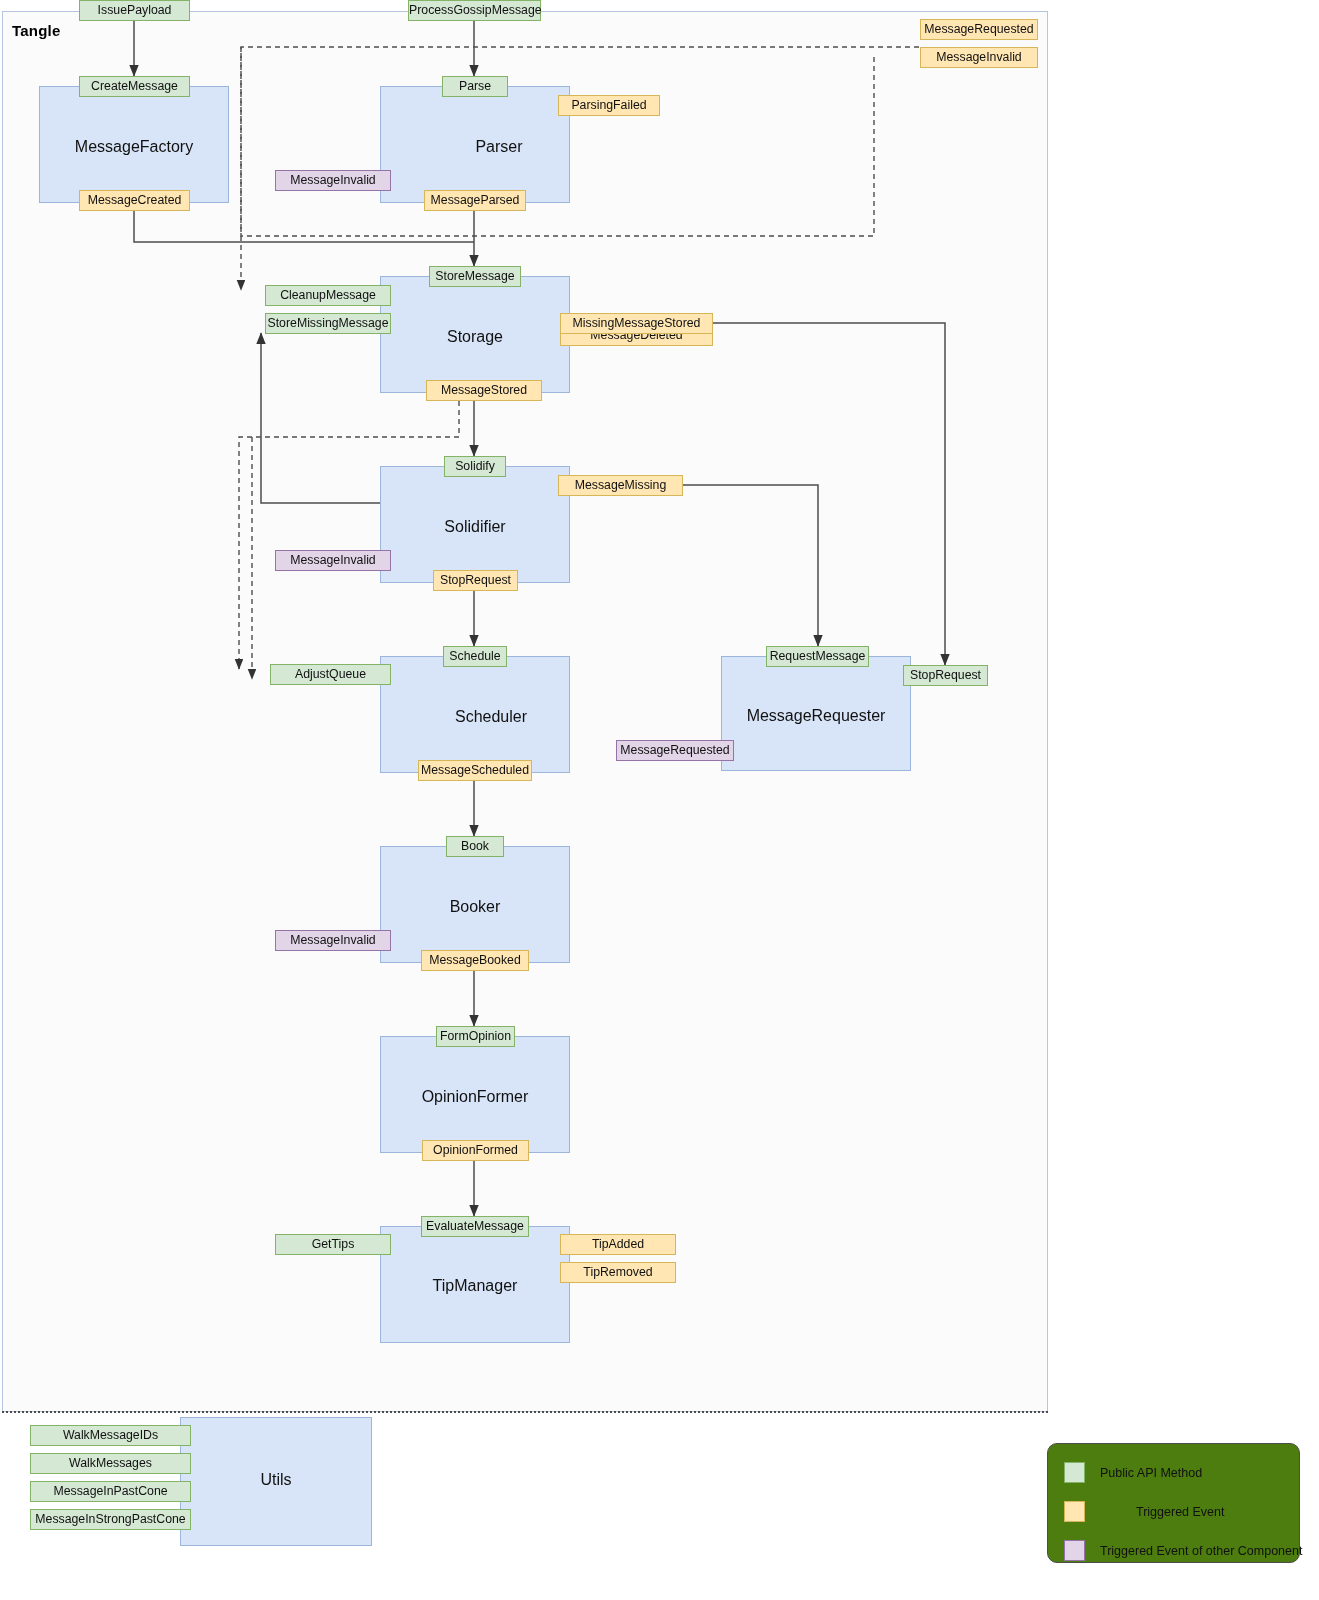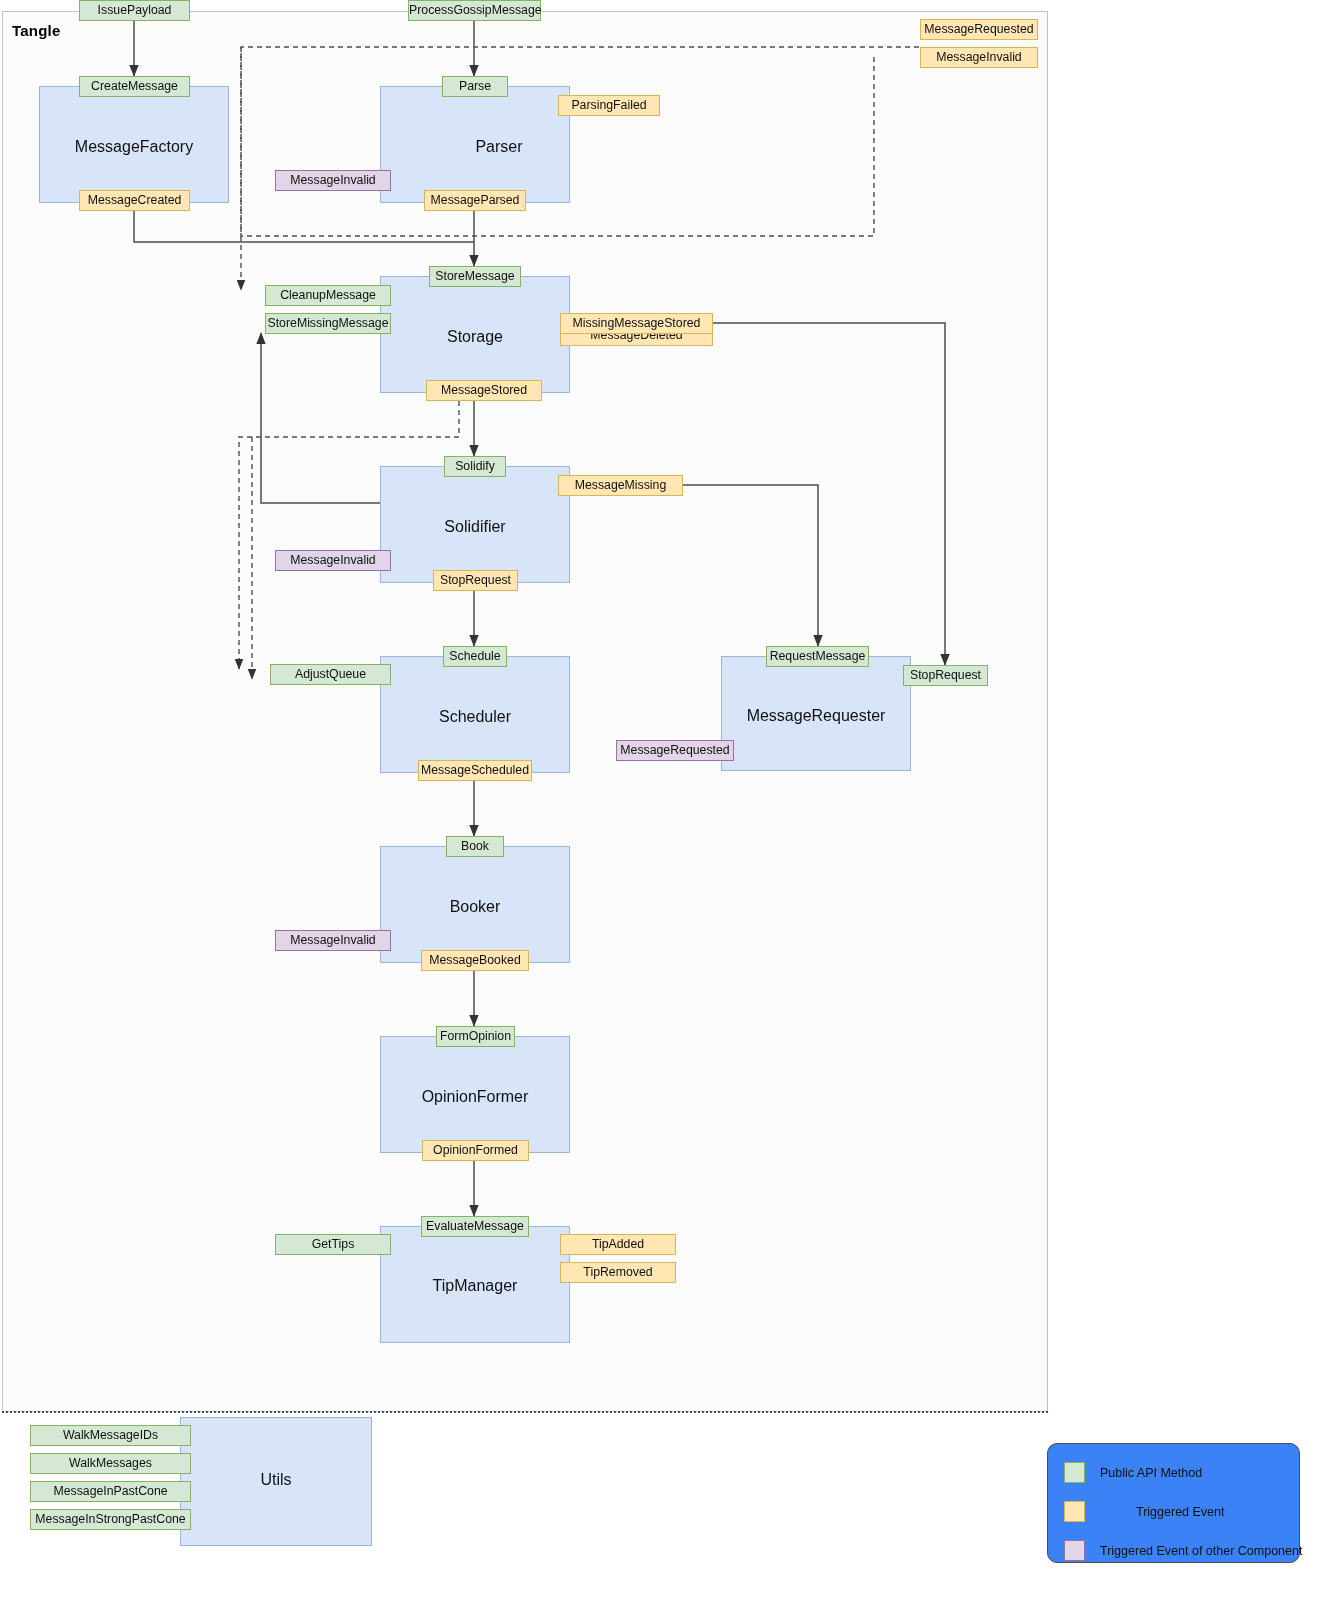--- a/index.html
+++ b/index.html
@@ -52,21 +52,21 @@
   }
   .chip.api   {background:#d5e8d4;border-color:#82b366;}
   .chip.event {background:#ffe6b3;border-color:#d6b656;}
   .chip.other {background:#e1d5e7;border-color:#9673a6;}
 
   
   .legend{
     position:absolute;
     border:1.4px solid #4d4d4d;
     border-radius:10px;
-    background:#3b82f6;
+    background:#4d7c0f;
     box-sizing:border-box;
   }
   .legend-row{position:absolute;display:flex;align-items:center;}
   .legend-swatch{width:21px;height:21px;border-width:1px;border-style:solid;box-sizing:border-box;}
   .legend-swatch.api{background:#d5e8d4;border-color:#82b366;}
   .legend-swatch.event{background:#ffe6b3;border-color:#d6b656;}
   .legend-swatch.other{background:#e1d5e7;border-color:#9673a6;}
   .legend-text{margin-left:15px;font-size:12.5px;color:#111;white-space:nowrap;}
 
   svg.edges{position:absolute;left:0;top:0;width:1319px;height:1600px;pointer-events:none;}
@@ -156,21 +156,21 @@
   <div class="chip event" style="left:426px;top:380px;width:116px;">MessageStored</div>
 
   <div class="comp" style="left:380px;top:466px;width:190px;height:117px;"></div>
   <div class="comp-label" style="left:380px;top:518px;width:190px;">Solidifier</div>
   <div class="chip api" style="left:444px;top:456px;width:62px;">Solidify</div>
   <div class="chip event" style="left:558px;top:475px;width:125px;">MessageMissing</div>
   <div class="chip other" style="left:275px;top:550px;width:116px;">MessageInvalid</div>
   <div class="chip event" style="left:433px;top:570px;width:85px;">StopRequest</div>
 
   <div class="comp" style="left:380px;top:656px;width:190px;height:117px;"></div>
-  <div class="comp-label" style="left:380px;top:708px;width:190px;">Scheduler</div>
+  <div class="comp-label" style="left:396px;top:708px;width:190px;">Scheduler</div>
   <div class="chip api" style="left:443px;top:646px;width:64px;">Schedule</div>
   <div class="chip api" style="left:270px;top:664px;width:121px;">AdjustQueue</div>
   <div class="chip event" style="left:418px;top:760px;width:114px;">MessageScheduled</div>
 
   <div class="comp" style="left:721px;top:656px;width:190px;height:115px;"></div>
   <div class="comp-label" style="left:721px;top:707px;width:190px;">MessageRequester</div>
   <div class="chip api" style="left:766px;top:646px;width:103px;">RequestMessage</div>
   <div class="chip api" style="left:903px;top:665px;width:85px;">StopRequest</div>
   <div class="chip other" style="left:616px;top:740px;width:118px;">MessageRequested</div>
 

